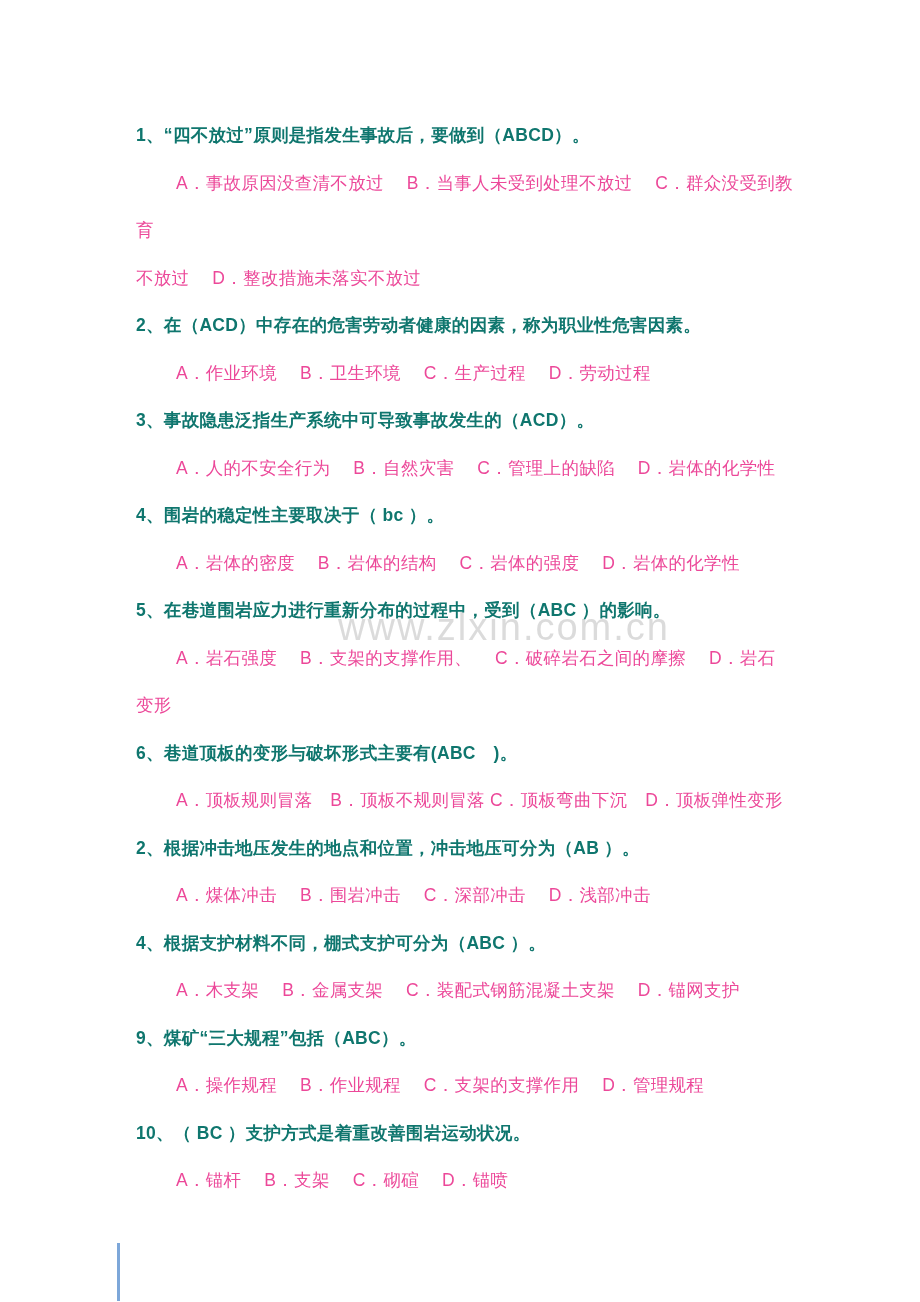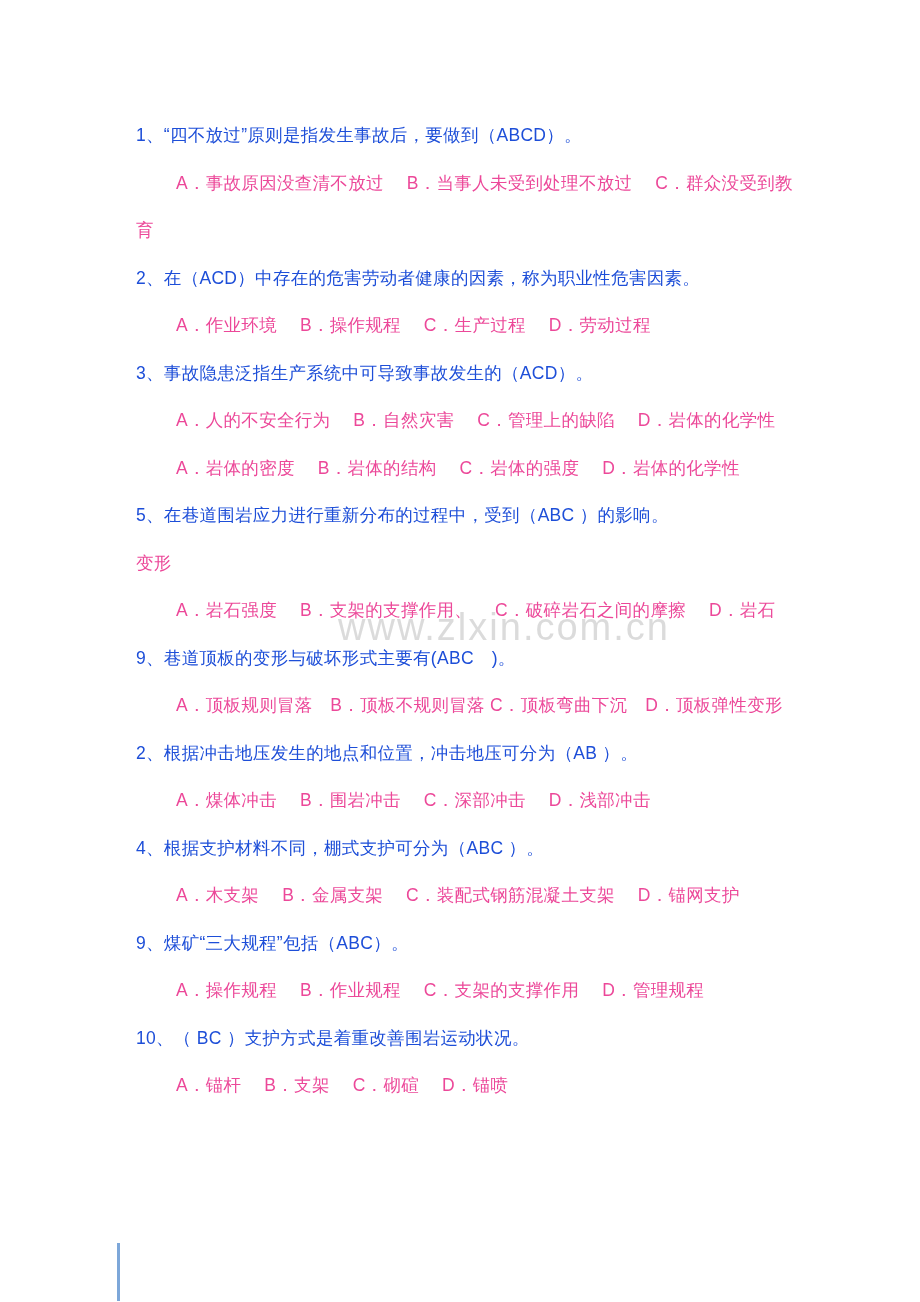--- a/index.html
+++ b/index.html
@@ -22,23 +22,23 @@
     width: 660px;
   }
   .question { margin: 0; }
   .question p {
     margin: 0;
     font-size: 17.5px;
     line-height: 47.5px;
     letter-spacing: 0.3px;
   }
   .stem {
-    font-weight: 400;
+    font-weight: 700;
     font-size: 18px;
-    color: #1d4ed8;
+    color: #0f766e;
   }
   .opt { color: #ec4899; }
   .opt.indent { text-indent: 40px; }
   .watermark {
     position: absolute;
     top: 606px;
     left: 50%;
     transform: translateX(-50%);
     font-size: 38px;
     color: #bfbfbf;
@@ -61,44 +61,46 @@
 </head>
 <body>
 
 <div class="watermark">www.zlxin.com.cn</div>
 
 <div class="doc-content">
 
   <div class="question">
     <p class="stem">1、“四不放过”原则是指发生事故后，要做到（ABCD）。</p>
     <p class="opt indent">A．事故原因没查清不放过　 B．当事人未受到处理不放过　 C．群众没受到教育</p>
+    <p class="opt">不放过　 D．整改措施未落实不放过</p>
   </div>
 
   <div class="question">
     <p class="stem">2、在（ACD）中存在的危害劳动者健康的因素，称为职业性危害因素。</p>
-    <p class="opt indent">A．作业环境　 B．操作规程　 C．生产过程　 D．劳动过程</p>
+    <p class="opt indent">A．作业环境　 B．卫生环境　 C．生产过程　 D．劳动过程</p>
   </div>
 
   <div class="question">
     <p class="stem">3、事故隐患泛指生产系统中可导致事故发生的（ACD）。</p>
     <p class="opt indent">A．人的不安全行为　 B．自然灾害　 C．管理上的缺陷　 D．岩体的化学性</p>
   </div>
 
   <div class="question">
+    <p class="stem">4、围岩的稳定性主要取决于（ bc ）。</p>
     <p class="opt indent">A．岩体的密度　  B．岩体的结构　  C．岩体的强度　  D．岩体的化学性</p>
   </div>
 
   <div class="question">
     <p class="stem">5、在巷道围岩应力进行重新分布的过程中，受到（ABC ）的影响。</p>
+    <p class="opt indent">A．岩石强度　 B．支架的支撑作用、　 C．破碎岩石之间的摩擦　 D．岩石</p>
     <p class="opt">变形</p>
-    <p class="opt indent">A．岩石强度　 B．支架的支撑作用、　 C．破碎岩石之间的摩擦　 D．岩石</p>
   </div>
 
   <div class="question">
-    <p class="stem">9、巷道顶板的变形与破坏形式主要有(ABC　)。</p>
+    <p class="stem">6、巷道顶板的变形与破坏形式主要有(ABC　)。</p>
     <p class="opt indent">A．顶板规则冒落　B．顶板不规则冒落 C．顶板弯曲下沉　D．顶板弹性变形</p>
   </div>
 
   <div class="question">
     <p class="stem">2、根据冲击地压发生的地点和位置，冲击地压可分为（AB ）。</p>
     <p class="opt indent">A．煤体冲击　  B．围岩冲击　  C．深部冲击　  D．浅部冲击</p>
   </div>
 
   <div class="question">
     <p class="stem">4、根据支护材料不同，棚式支护可分为（ABC ）。</p>

